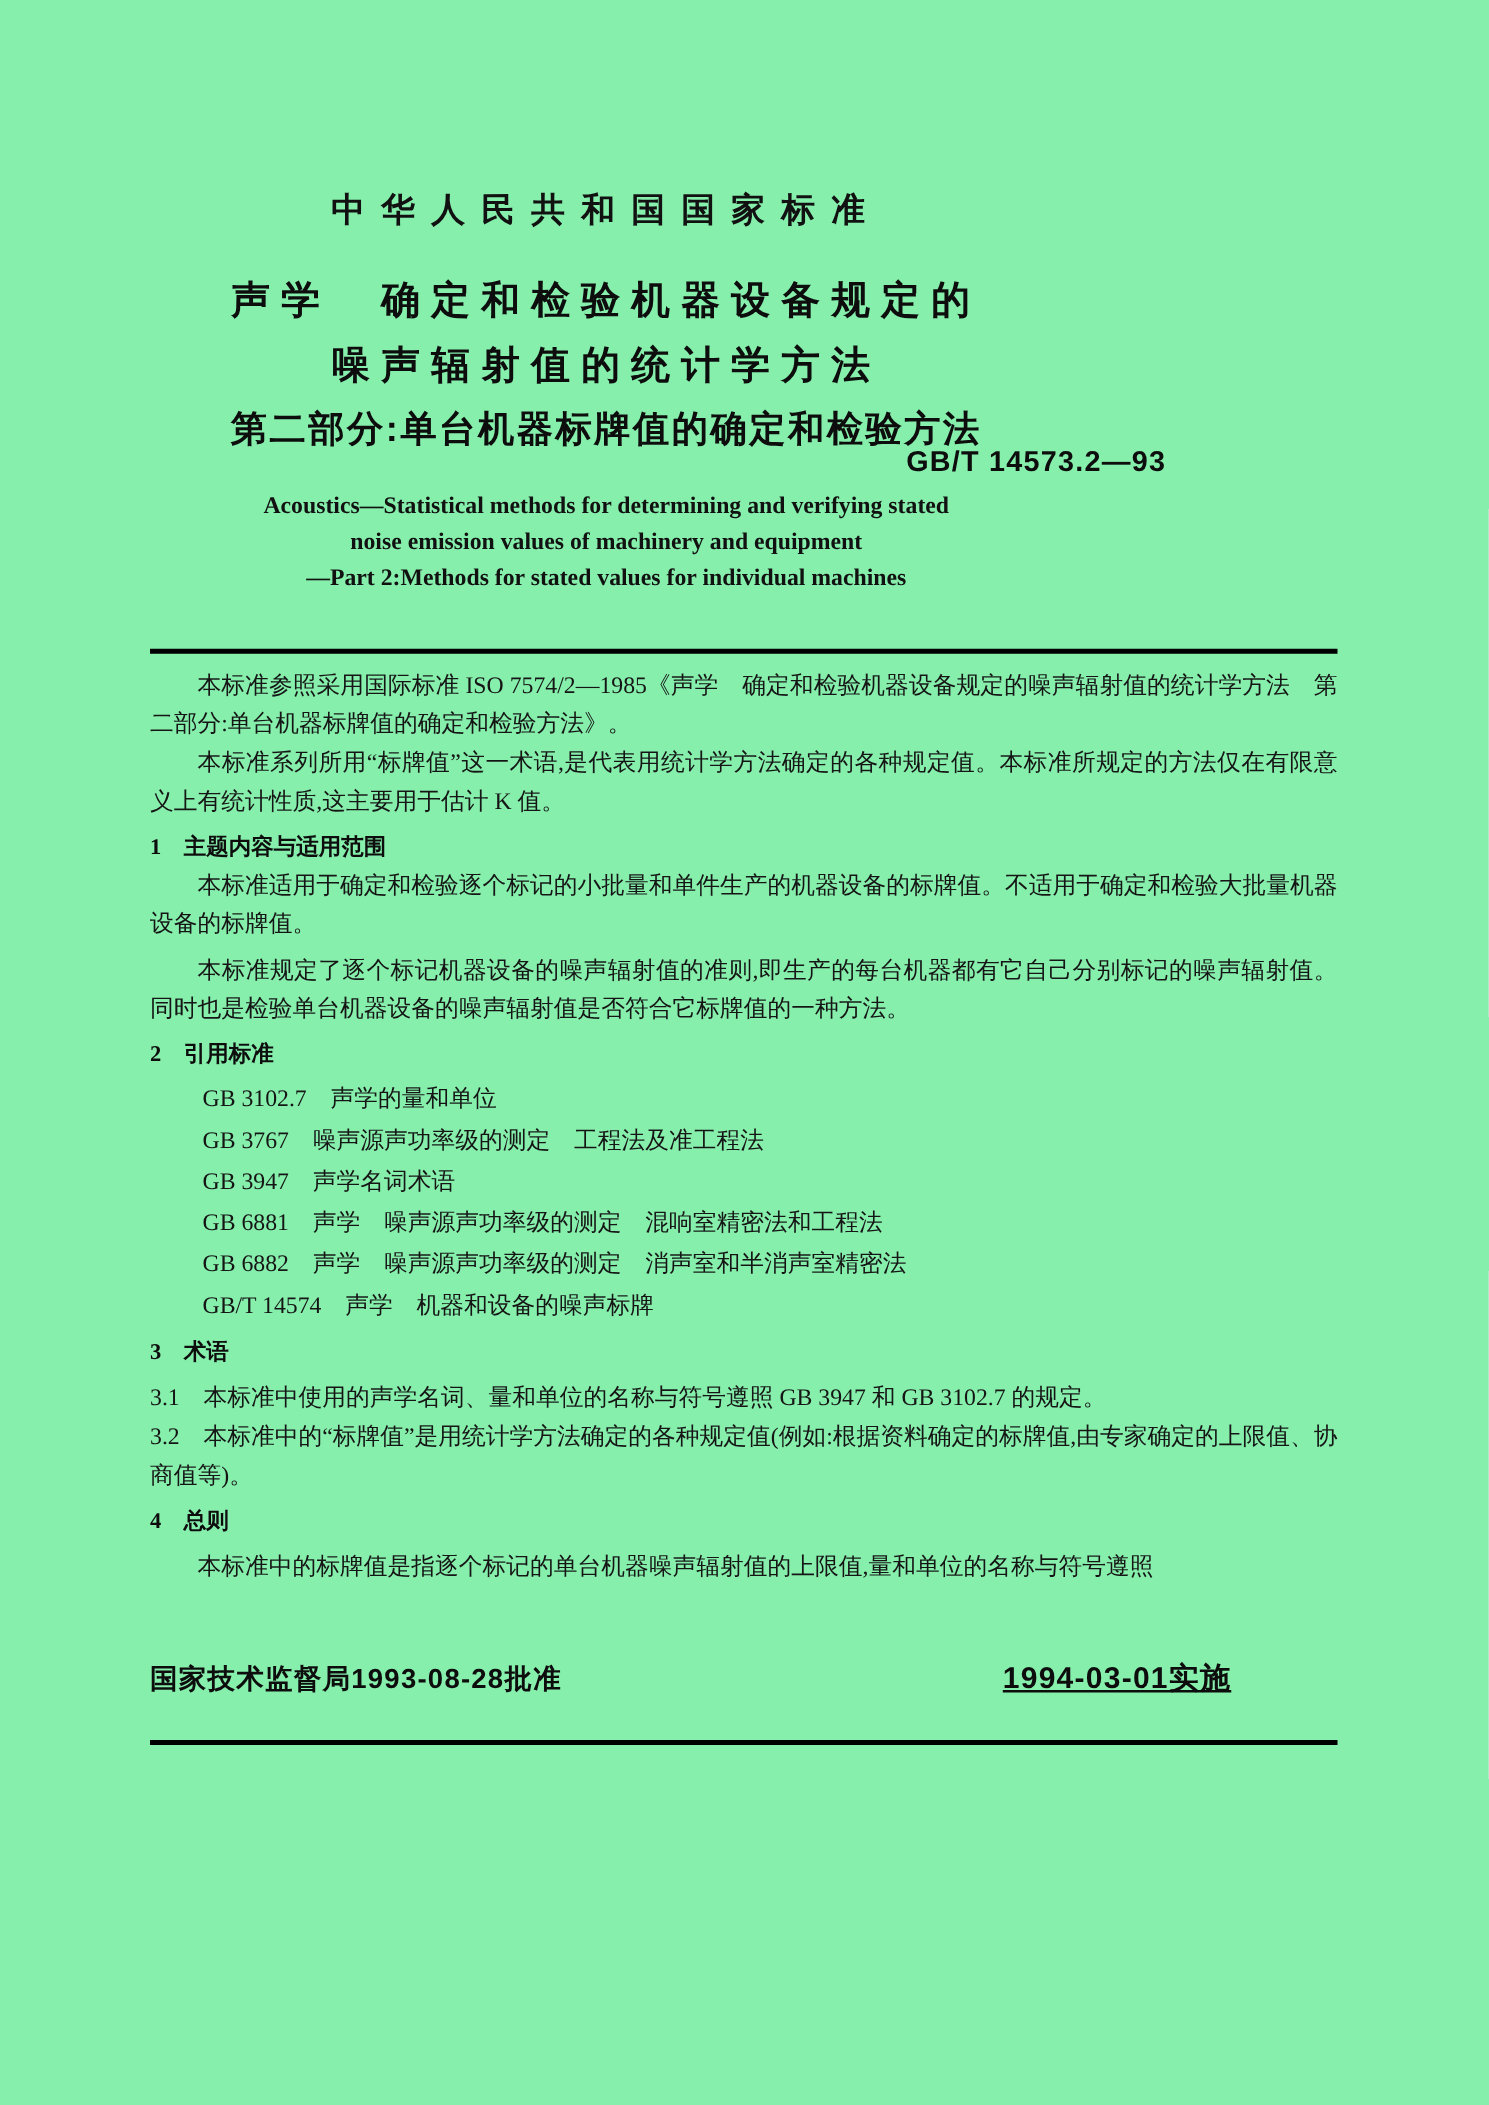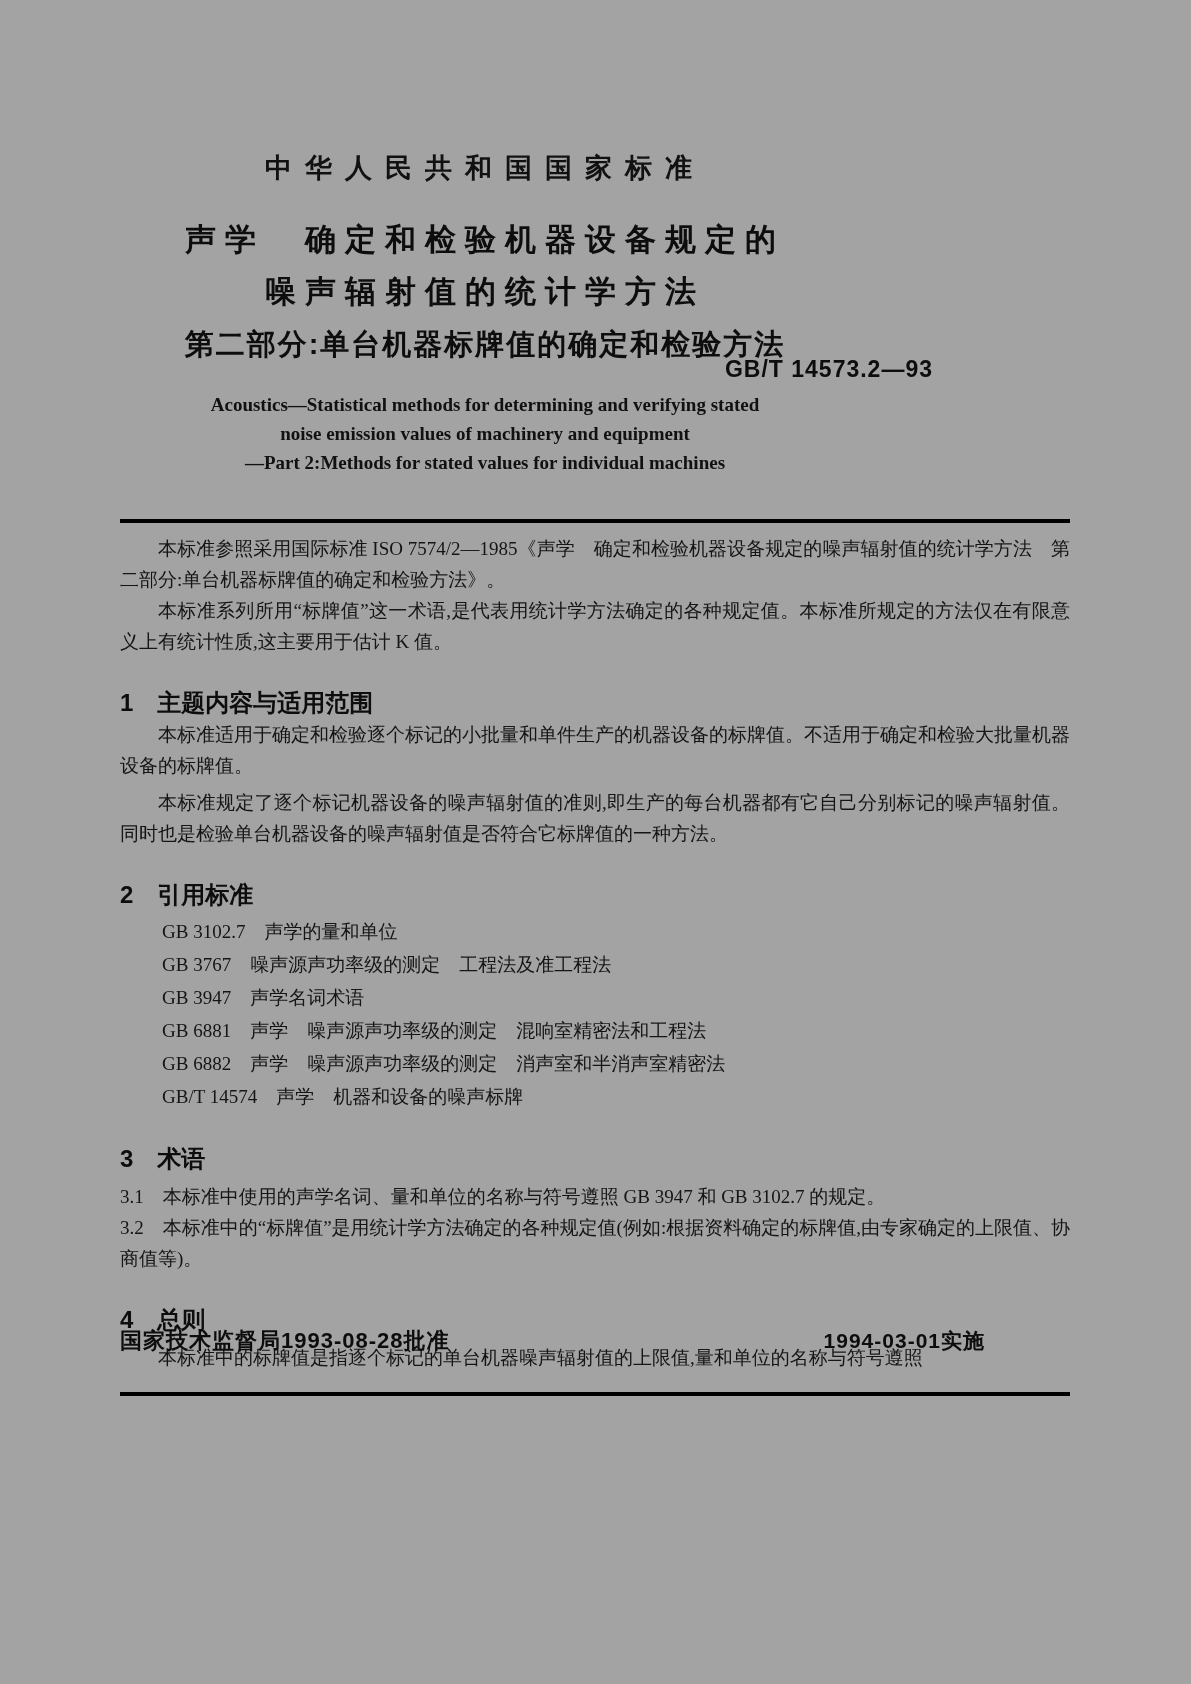--- a/index.html
+++ b/index.html
@@ -1,21 +1,21 @@
 <!DOCTYPE html>
 <html><head>
 <meta charset="utf-8">
 <style>
   html, body { margin: 0; padding: 0; background: #e8e8e8; }
   .page {
     position: relative;
     width: 1191px;
     height: 1684px;
     margin: 0 auto;
-    background: #a3a3a3;
+    background: #86efac;
     color: #151515;
     font-family: "Liberation Serif", serif;
     box-sizing: border-box;
     padding: 150px 121px 0 120px;
     overflow: hidden;
   }
   
   .std-header {
     width: 730px;
     text-align: center;
@@ -75,25 +75,25 @@
   .body-text { margin-top: 10px; }
   .body-text p {
     margin: 0;
     font-size: 19px;
     line-height: 31px;
     text-align: justify;
   }
   p.indent { text-indent: 2em; }
   p.mt { margin-top: 6px; }
   .sec-heading {
-    font-family: Liberation Sans, sans-serif;
+    font-family: Liberation Serif, serif;
     font-weight: bold;
-    font-size: 24px;
+    font-size: 18px;
     line-height: 32px;
-    margin: 30px 0 0 0;
+    margin: 4px 0 0 0;
     color: #0d0d0d;
   }
   .refs {
     margin: 4px 0 0 42px;
   }
   .refs .ref-item {
     font-size: 19px;
     line-height: 33px;
     padding-left: 56px;
     text-indent: -56px;
@@ -111,21 +111,21 @@
     right: 121px;
     top: 1326px;
     display: flex;
     justify-content: space-between;
     align-items: baseline;
     font-family: "Liberation Sans", sans-serif;
     font-weight: bold;
     color: #0d0d0d;
   }
   .footer-left  { font-size: 22px; letter-spacing: 1px; }
-  .footer-right { font-size: 21px; letter-spacing: 1px; padding-right: 85px; }
+  .footer-right { font-size: 24px; letter-spacing: 1px; padding-right: 85px; text-decoration: underline; }
 </style>
 </head>
 <body>
 
 <div class="page">
 
   <div class="std-header">中华人民共和国国家标准</div>
 
   <div class="title-block">
     <div class="title-cn-1">声学　确定和检验机器设备规定的</div>

